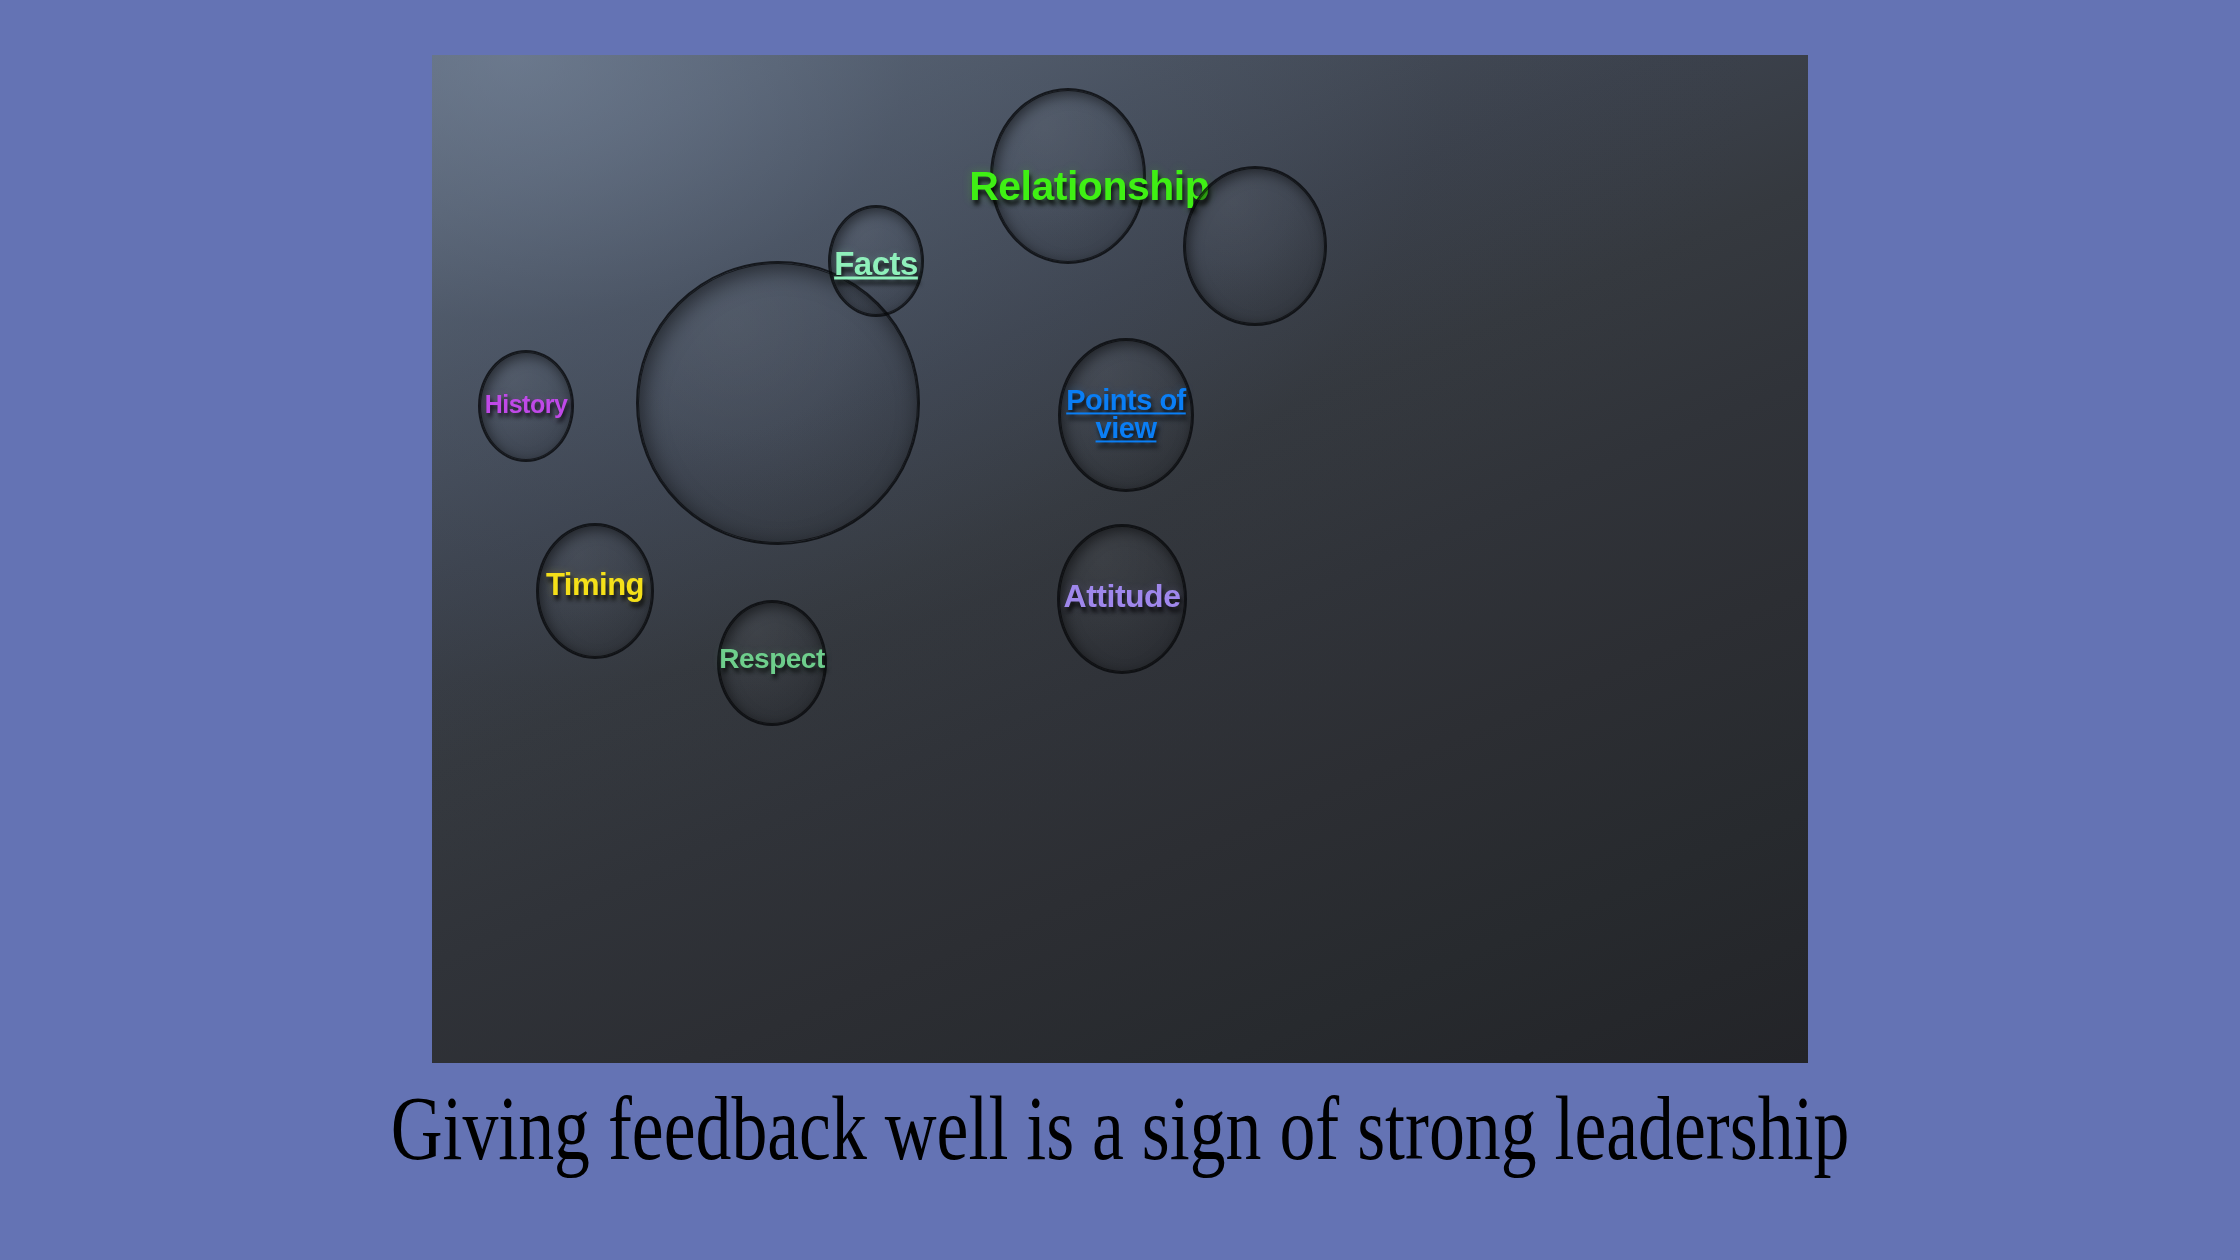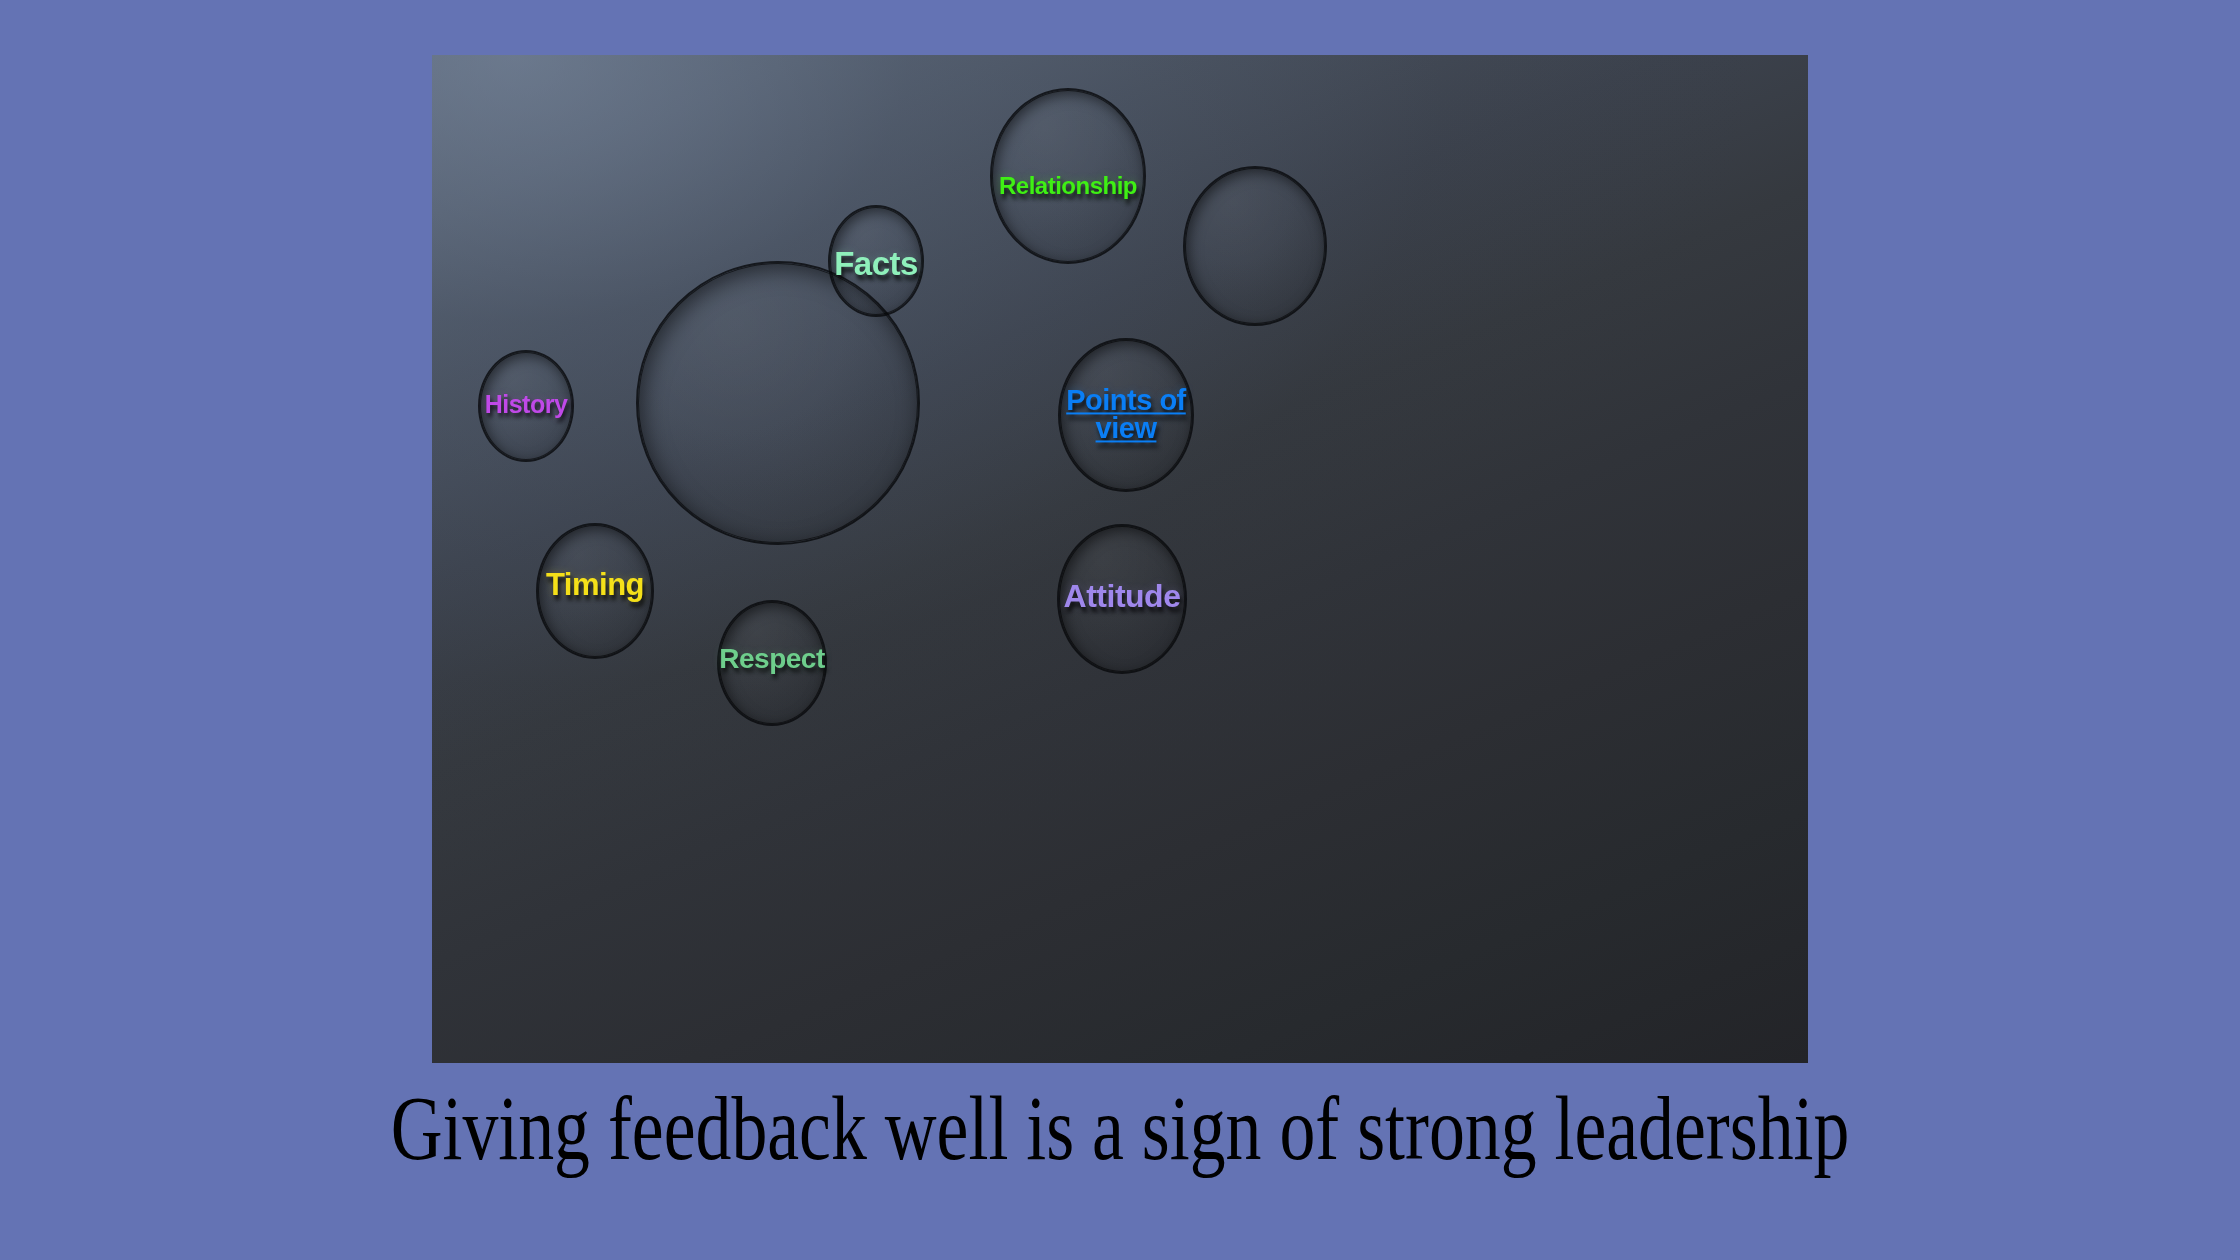--- a/index.html
+++ b/index.html
@@ -132,39 +132,39 @@
               rgba(88,138,54,0.85) 35deg,
               rgba(62,96,44,0.60) 70deg,
               rgba(120,170,180,0.35) 95deg,
               rgba(0,0,0,0) 130deg,
               rgba(0,0,0,0) 300deg,
               rgba(60,96,42,0.55) 340deg,
               rgba(74,122,46,0.92) 360deg);
               -webkit-mask:radial-gradient(circle, transparent 0 84%, #000 85%, #000 100%);
               mask:radial-gradient(circle, transparent 0 84%, #000 85%, #000 100%);"></div>
     <div class="bub-edge"></div>
-    <div class="bub-label" style="font-size:24px; color:#3ff014; top:56%;
+    <div class="bub-label" style="font-size:41px; color:#3ff014; top:56%;
                 text-shadow: 2px 5px 4px rgba(0,0,0,0.78), 0 0 10px rgba(63,240,20,0.25);">Relationship</div>
   </div>
 
   <div class="bubble" style="left:398px; top:152px; width:92px; height:108px;">
     <div class="bub-well"></div>
     <div class="bub-rim" style="background:conic-gradient(from 290deg,
               rgba(63,107,74,0.90) 0deg,
               rgba(80,130,90,0.80) 40deg,
               rgba(50,80,60,0.45) 80deg,
               rgba(0,0,0,0) 120deg,
               rgba(0,0,0,0) 285deg,
               rgba(55,92,64,0.55) 330deg,
               rgba(63,107,74,0.90) 360deg);
               -webkit-mask:radial-gradient(circle, transparent 0 83%, #000 84%, #000 100%);
               mask:radial-gradient(circle, transparent 0 83%, #000 84%, #000 100%);"></div>
     <div class="bub-edge"></div>
     <div class="bub-label" style="font-size:33px; color:#8ff0bb; top:52%;
-                text-shadow: 2px 5px 4px rgba(0,0,0,0.78), 0 0 9px rgba(143,240,187,0.22);">Facts</div>
+                text-shadow: 2px 5px 4px rgba(0,0,0,0.78), 0 0 9px rgba(143,240,187,0.22); text-decoration: underline;">Facts</div>
   </div>
 
   <div class="bubble" style="left:753px; top:113px; width:140px; height:156px;">
     <div class="bub-well"></div>
     <div class="bub-rim" style="background:conic-gradient(from 290deg,
               rgba(138,122,74,0.92) 0deg,
               rgba(158,142,96,0.90) 35deg,
               rgba(186,196,210,0.75) 72deg,
               rgba(206,218,232,0.80) 98deg,
               rgba(150,168,186,0.45) 125deg,

